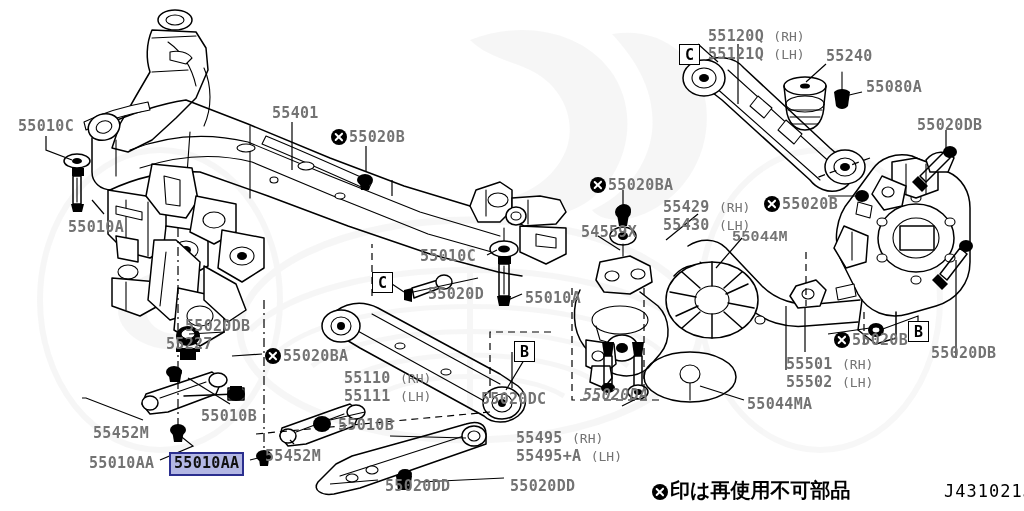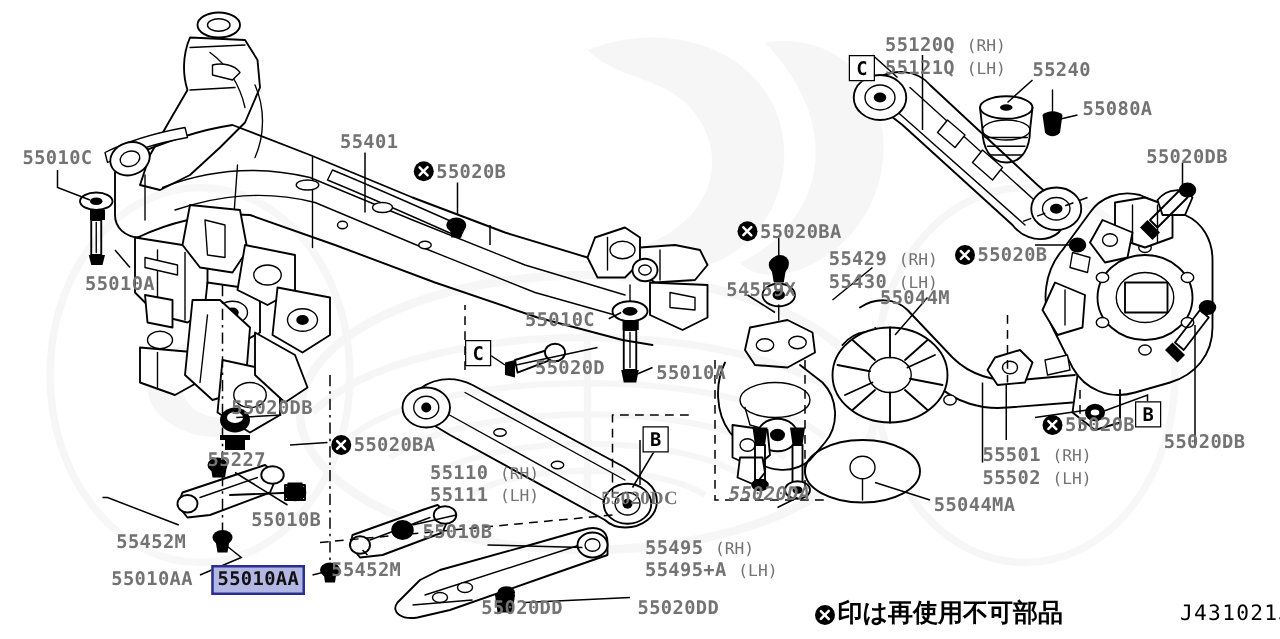--- a/index.html
+++ b/index.html
@@ -509,35 +509,35 @@
 
   <div id="labels">
       <div class="lbl" style="left: 18px; top: 118px;"><span>55010C</span></div>
       <div class="lbl" style="left: 68px; top: 219px;"><span>55010A</span></div>
       <div class="lbl" style="left: 272px; top: 105px;"><span>55401</span></div>
       <div class="lbl" style="left: 331px; top: 129px;"><span class="xb"></span><span>55020B</span></div>
       <div class="lbl" style="left: 420px; top: 248px;"><span>55010C</span></div>
       <div class="lbl" style="left: 428px; top: 260px; margin-top: 26px;"><span>55020D</span></div>
       <div class="lbl" style="left: 525px; top: 290px;"><span>55010A</span></div>
       <div class="lbl" style="left: 185px; top: 318px;"><span>55020DB</span></div>
-      <div class="lbl" style="left: 166px; top: 336px; margin-top: 24px;"><span>55227</span></div>
+      <div class="lbl" style="left: 166px; top: 336px;"><span>55227</span></div>
       <div class="lbl" style="left: 265px; top: 348px;"><span class="xb"></span><span>55020BA</span></div>
       <div class="lbl" style="left: 201px; top: 408px;"><span>55010B</span></div>
       <div class="lbl" style="left: 93px; top: 425px;"><span>55452M</span></div>
       <div class="lbl" style="left: 89px; top: 455px;"><span>55010AA</span></div>
       <div class="lbl hl" style="left: 169px; top: 452px;"><span>55010AA</span></div>
       <div class="lbl" style="left: 338px; top: 417px;"><span>55010B</span></div>
       <div class="lbl" style="left: 265px; top: 448px;"><span>55452M</span></div>
       <div class="lbl" style="left: 385px; top: 478px;"><span>55020DD</span></div>
       <div class="lbl" style="left: 510px; top: 478px;"><span>55020DD</span></div>
-      <div class="lbl" style="left: 481px; top: 391px; font-family: Liberation Serif, serif;"><span>55020DC</span></div>
+      <div class="lbl" style="left: 481px; top: 391px;"><span>55020DC</span></div>
       <div class="lbl" style="left: 583px; top: 387px; font-style: italic;"><span>55020DA</span></div>
       <div class="lbl" style="left: 590px; top: 177px;"><span class="xb"></span><span>55020BA</span></div>
       <div class="lbl" style="left: 581px; top: 224px;"><span>54559X</span></div>
-      <div class="lbl" style="left: 704px; top: 230px;"><span>55044M</span></div>
+      <div class="lbl" style="left: 732px; top: 230px; font-family: Liberation Mono, monospace;"><span>55044M</span></div>
       <div class="lbl" style="left: 764px; top: 196px;"><span class="xb"></span><span>55020B</span></div>
       <div class="lbl" style="left: 917px; top: 117px;"><span>55020DB</span></div>
       <div class="lbl" style="left: 826px; top: 48px;"><span>55240</span></div>
       <div class="lbl" style="left: 866px; top: 79px;"><span>55080A</span></div>
       <div class="lbl" style="left: 834px; top: 332px;"><span class="xb"></span><span>55020B</span></div>
       <div class="lbl" style="left: 931px; top: 345px;"><span>55020DB</span></div>
       <div class="lbl" style="left: 747px; top: 396px;"><span>55044MA</span></div>
     </div>
   <div id="rhlh">
       <div class="lbl two" style="left: 708px; top: 28px;">

